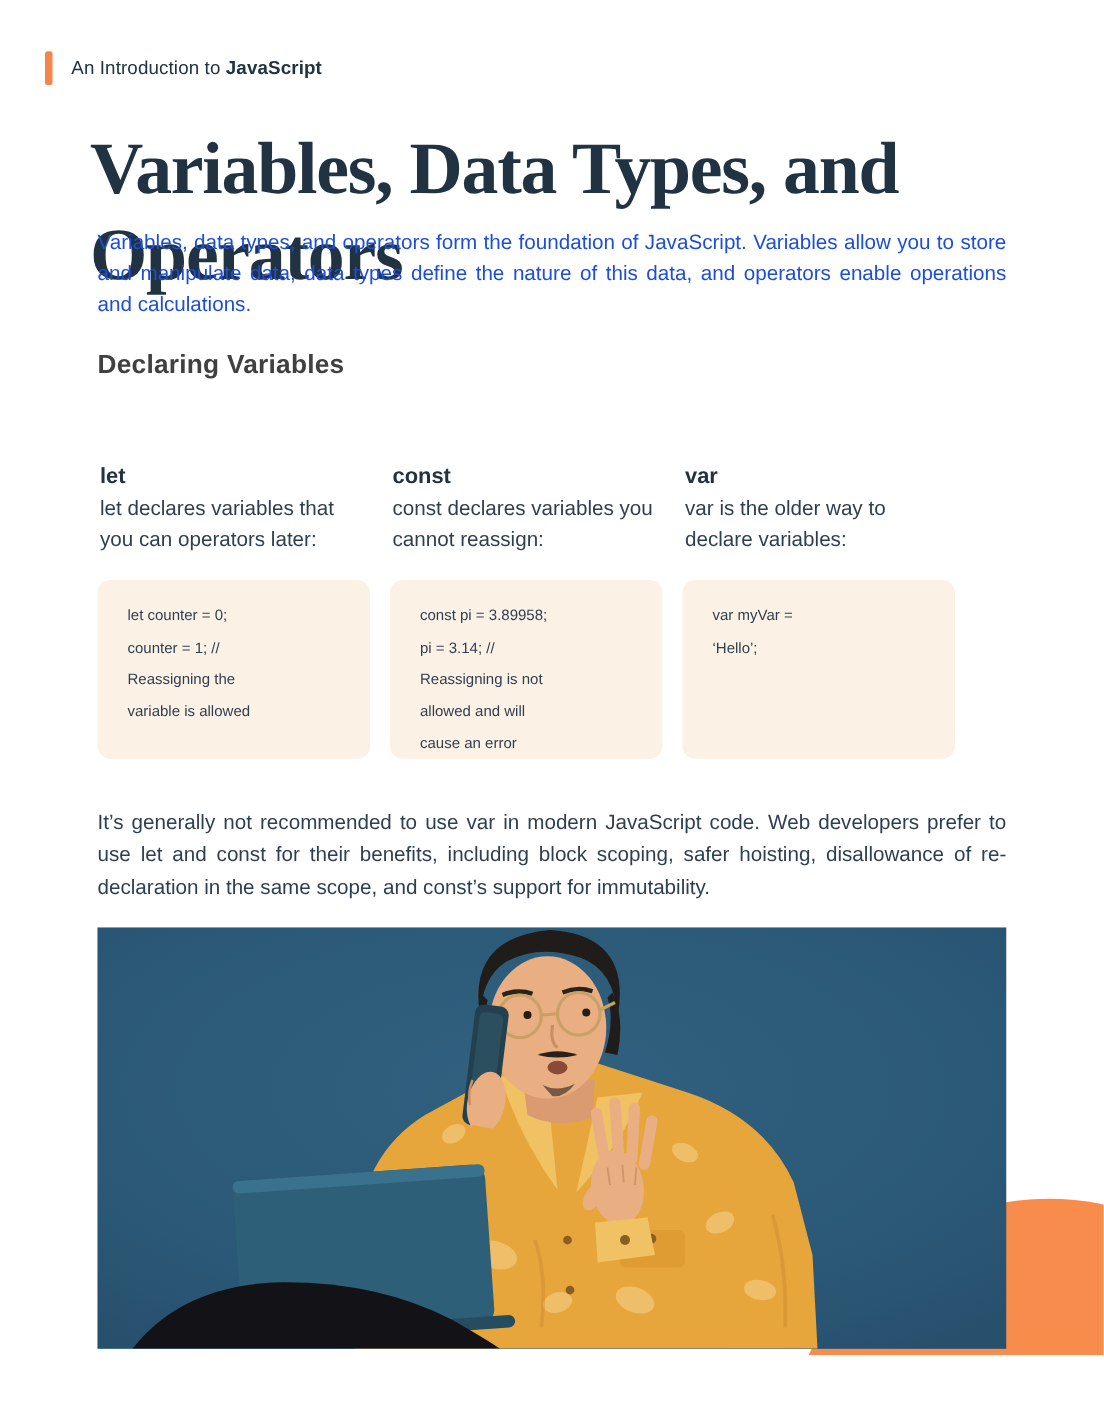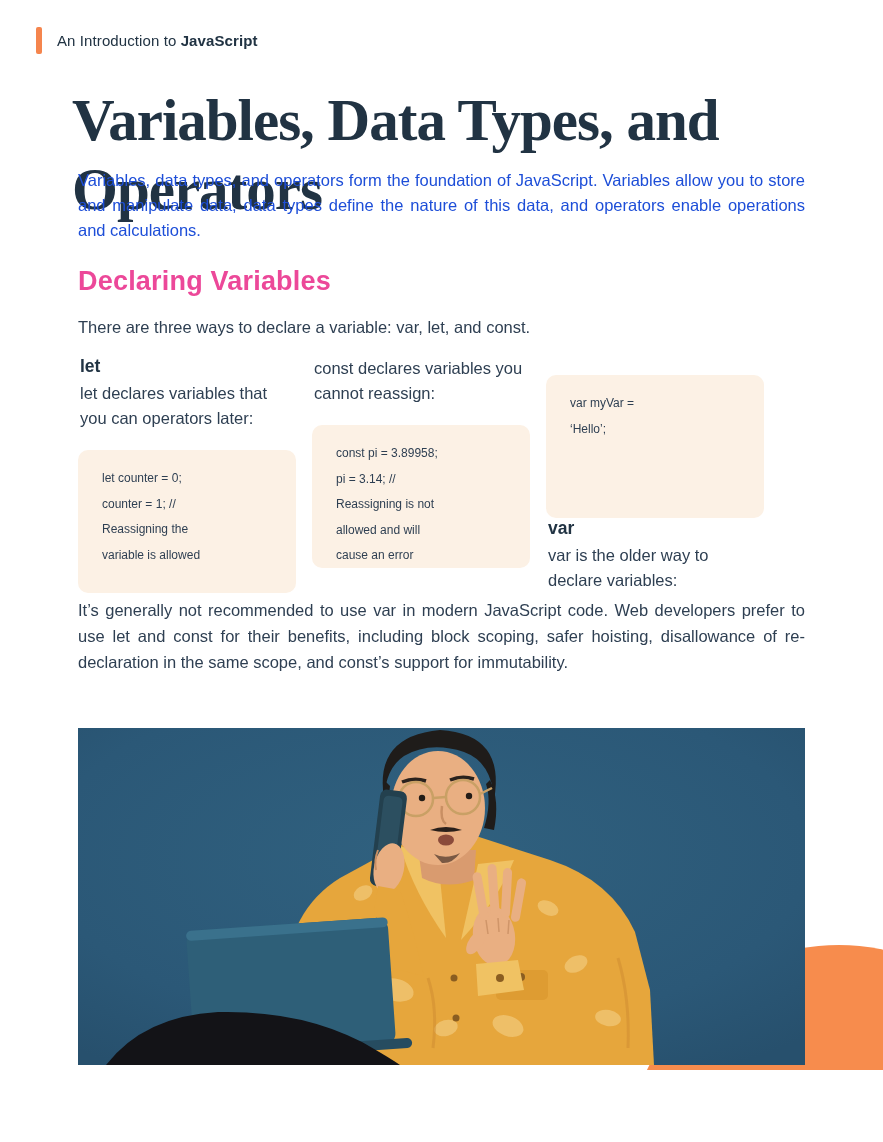--- a/index.html
+++ b/index.html
@@ -1,20 +1,20 @@
 <!DOCTYPE html>
 <html><head>
 <meta charset="utf-8">
 <style>
   * { margin:0; padding:0; box-sizing:border-box; }
   html,body { background:#ffffff; }
   body { font-family:"Liberation Sans", sans-serif; }
   .page {
     position:relative; width:883px; height:1070px;
-    background:#ffffff; overflow:hidden; margin:0 auto;
+    background:#ffffff; overflow:hidden; margin:14px auto;
   }
   
   .orange-blob {
     position:absolute; left:629px; top:945px; width:420px; height:420px;
     border-radius:50%; background:#F78C4D; z-index:1;
   }
   
   .doc-header { position:absolute; left:36px; top:27px; display:flex; align-items:center; z-index:3; }
   .accent-bar { width:6px; height:27px; background:#F5854D; border-radius:2px; }
   .doc-header-text { margin-left:15px; font-size:15px; color:#213343; letter-spacing:.1px; }
@@ -24,41 +24,41 @@
     position:absolute; left:72px; top:86px; width:780px; z-index:3;
     font-family:"Liberation Serif", serif; font-weight:bold;
     font-size:59px; letter-spacing:-1px; color:#213343;
   }
   .intro {
     position:absolute; left:78px; top:168px; width:727px; z-index:3;
     font-size:16.5px; line-height:25px; color:#1d4ed8; text-align:justify;
   }
   .section-heading {
     position:absolute; left:78px; top:266px; z-index:3;
-    font-size:27px; font-weight:bold; color:#ec4899; letter-spacing:.2px;
+    font-size:21px; font-weight:bold; color:#404040; letter-spacing:.2px;
   }
   .section-lead {
     position:absolute; left:78px; top:318px; z-index:3;
     font-size:16.5px; color:#2E3F52;
   }
   
   .columns { position:absolute; left:78px; top:356px; width:727px; display:flex; gap:16px; z-index:3; }
   .col { width:218px; }
   .col .keyword { font-size:17.5px; font-weight:bold; color:#213343; margin-bottom:4px; margin-left:2px; }
   .col .desc { font-size:16.5px; line-height:25px; color:#2E3F52; margin-left:2px; }
   .code-box {
     margin-top:19px; height:143px; border-radius:10px;
     background:#FCF1E5; padding:16px 18px 16px 24px;
     font-size:12px; line-height:25.5px; color:#2E3F52; white-space:pre-line;
   }
   .col:nth-child(2) .code-box { margin-top:19px; }
   
   .colgrid { display:grid; grid-template-rows:auto 1fr; }
   .note {
-    position:absolute; left:78px; top:597px; width:727px; z-index:3;
+    position:absolute; left:78px; top:631px; width:727px; z-index:3;
     font-size:16.5px; line-height:26px; color:#2E3F52; text-align:justify;
   }
   
   .photo {
     position:absolute; left:78px; top:728px; width:727px; height:337px;
     z-index:2; overflow:hidden; background:#2B5877;
   }
   .photo svg { display:block; }
   
   .footer-logo {
@@ -84,55 +84,55 @@
     <div class="doc-header-text">
       <span>An Introduction to </span><span class="bold">JavaScript</span>
     </div>
   </div>
 
   <h1 class="page-title">Variables, Data Types, and Operators</h1>
 
   <p class="intro">Variables, data types, and operators form the foundation of JavaScript. Variables allow you to store and manipulate data, data types define the nature of this data, and operators enable operations and calculations.</p>
 
   <h2 class="section-heading">Declaring Variables</h2>
-  <p class="section-lead">There are three ways to declare a variable: var, let, and const.</p>
 
   <div class="columns">
     <div class="col colgrid">
       <div>
         <div class="keyword">let</div>
         <div class="desc">let declares variables that you can operators later:</div>
       </div>
       <div>
         <div class="code-box">let counter = 0;
 counter = 1; //
 Reassigning the
 variable is allowed</div>
       </div>
     </div>
     <div class="col colgrid">
       <div>
+        <div class="keyword">const</div>
         <div class="desc">const declares variables you cannot reassign:</div>
       </div>
       <div>
         <div class="code-box">const pi = 3.89958;
 pi = 3.14; //
 Reassigning is not
 allowed and will
 cause an error</div>
       </div>
     </div>
     <div class="col colgrid">
       <div>
+        <div class="keyword">var</div>
+        <div class="desc">var is the older way to declare variables:</div>
+      </div>
+      <div>
         <div class="code-box">var myVar =
 ‘Hello’;</div>
-      </div>
-      <div>
-        <div class="keyword">var</div>
-        <div class="desc">var is the older way to declare variables:</div>
       </div>
     </div>
   </div>
 
   <p class="note">It’s generally not recommended to use var in modern JavaScript code. Web developers prefer to use let and const for their benefits, including block scoping, safer hoisting, disallowance of re-declaration in the same scope, and const’s support for immutability.</p>
 
   <div class="photo">
     <svg width="727" height="337" viewBox="0 0 727 337" xmlns="http://www.w3.org/2000/svg">
       <defs>
         <radialGradient id="bgGrad" cx="48%" cy="38%" r="75%">

